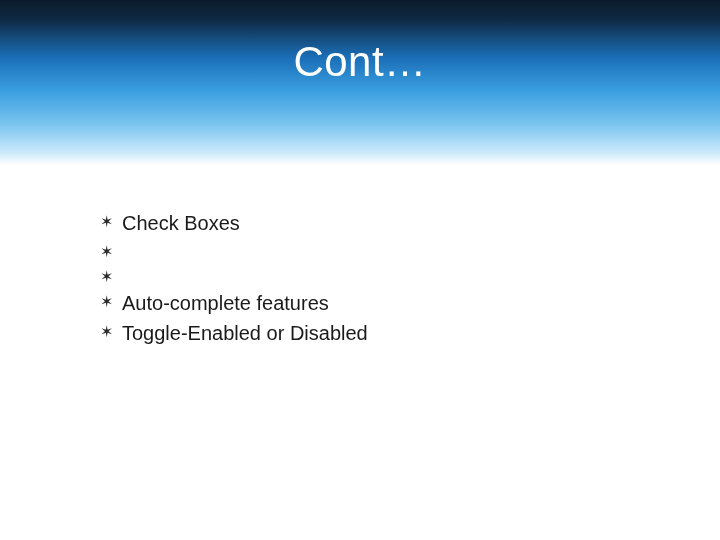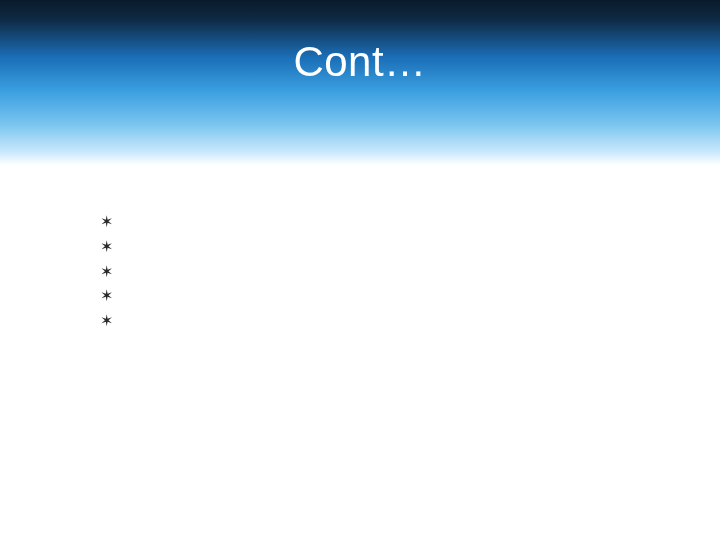--- a/index.html
+++ b/index.html
@@ -73,27 +73,30 @@
 </head>
 <body>
 
 <div class="slide">
   <div class="header-band"></div>
   <div class="title">Cont…</div>
 
   <div class="content">
     <div class="bullet-item">
       <span class="bullet-icon">✶</span>
+      <span class="bullet-text">Check Boxes</span>
     </div>
     <div class="bullet-item">
       <span class="bullet-icon">✶</span>
     </div>
     <div class="bullet-item">
       <span class="bullet-icon">✶</span>
     </div>
     <div class="bullet-item">
       <span class="bullet-icon">✶</span>
+      <span class="bullet-text">Auto-complete features</span>
     </div>
     <div class="bullet-item">
       <span class="bullet-icon">✶</span>
+      <span class="bullet-text">Toggle-Enabled or Disabled</span>
     </div>
   </div>
 </div>
 
 </body></html>

